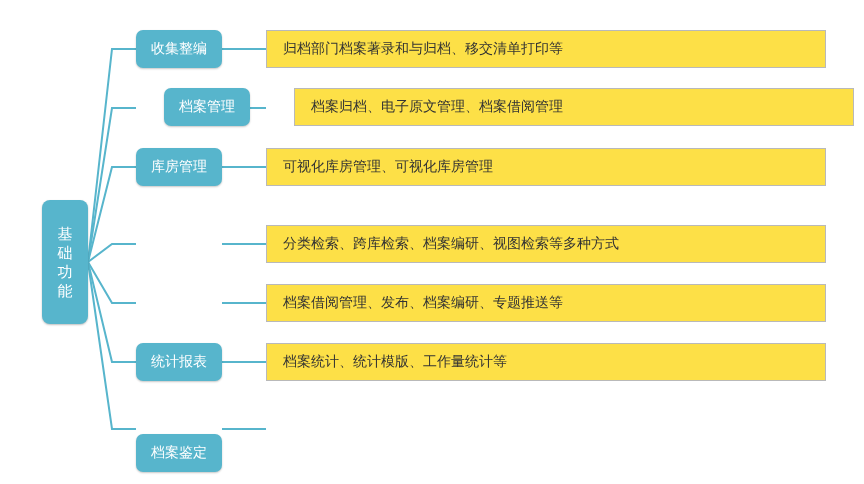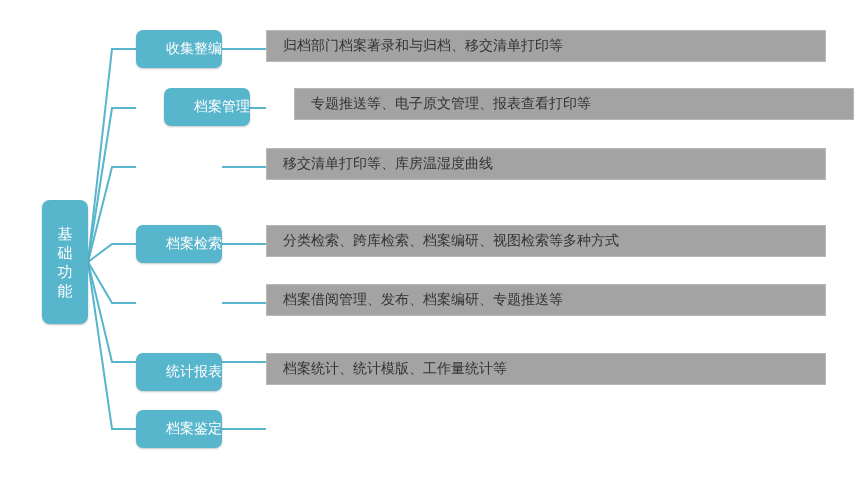--- a/index.html
+++ b/index.html
@@ -63,30 +63,30 @@
     top: 0;
     width: 86px;
     height: 38px;
     background: #57b5cc;
     border-radius: 7px;
     box-shadow: 0 1px 2px rgba(0,0,0,0.22);
     color: #ffffff;
     font-size: 14px;
     display: flex;
     align-items: center;
-    justify-content: flex-end;
+    justify-content: center;
     text-align: center;
   }
   .desc-node {
     position: absolute;
     left: 266px;
     top: 0;
     width: 560px;
-    height: 32px;
-    background: #a3a3a3;
+    height: 38px;
+    background: #fde047;
     border: 1px solid #b9b9b9;
     box-sizing: border-box;
     color: #333333;
     font-size: 14px;
     display: flex;
     align-items: center;
     padding-left: 16px;
   }
 </style>
 </head>
@@ -124,49 +124,49 @@
         </div>
         <div class="desc-node">
           <span>归档部门档案著录和与归档、移交清单打印等</span>
         </div>
       </div>
       <div class="branch" style="top: 88px; margin-left: 28px;">
         <div class="cat-node">
           <span>档案管理</span>
         </div>
         <div class="desc-node">
-          <span>专题推送等、电子原文管理、报表查看打印等</span>
+          <span>档案归档、电子原文管理、档案借阅管理</span>
         </div>
       </div>
       <div class="branch" style="top: 148px;">
+        <div class="cat-node">
+          <span>库房管理</span>
+        </div>
         <div class="desc-node">
-          <span>移交清单打印等、库房温湿度曲线</span>
+          <span>可视化库房管理、可视化库房管理</span>
         </div>
       </div>
       <div class="branch" style="top: 225px;">
-        <div class="cat-node">
-          <span>档案检索</span>
-        </div>
         <div class="desc-node">
           <span>分类检索、跨库检索、档案编研、视图检索等多种方式</span>
         </div>
       </div>
       <div class="branch" style="top: 284px;">
         <div class="desc-node">
           <span>档案借阅管理、发布、档案编研、专题推送等</span>
         </div>
       </div>
-      <div class="branch" style="top: 353px;">
+      <div class="branch" style="top: 343px;">
         <div class="cat-node">
           <span>统计报表</span>
         </div>
         <div class="desc-node">
           <span>档案统计、统计模版、工作量统计等</span>
         </div>
       </div>
-      <div class="branch" style="top: 410px;">
+      <div class="branch" style="top: 434px;">
         <div class="cat-node">
           <span>档案鉴定</span>
         </div>
       </div>
     </div>
 
 </div>
 
 </body></html>

